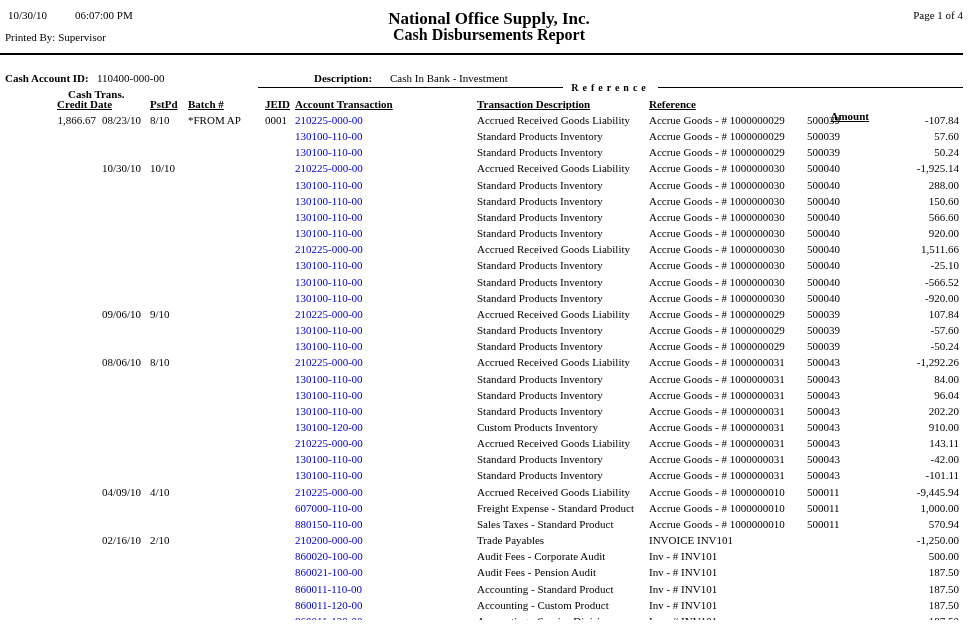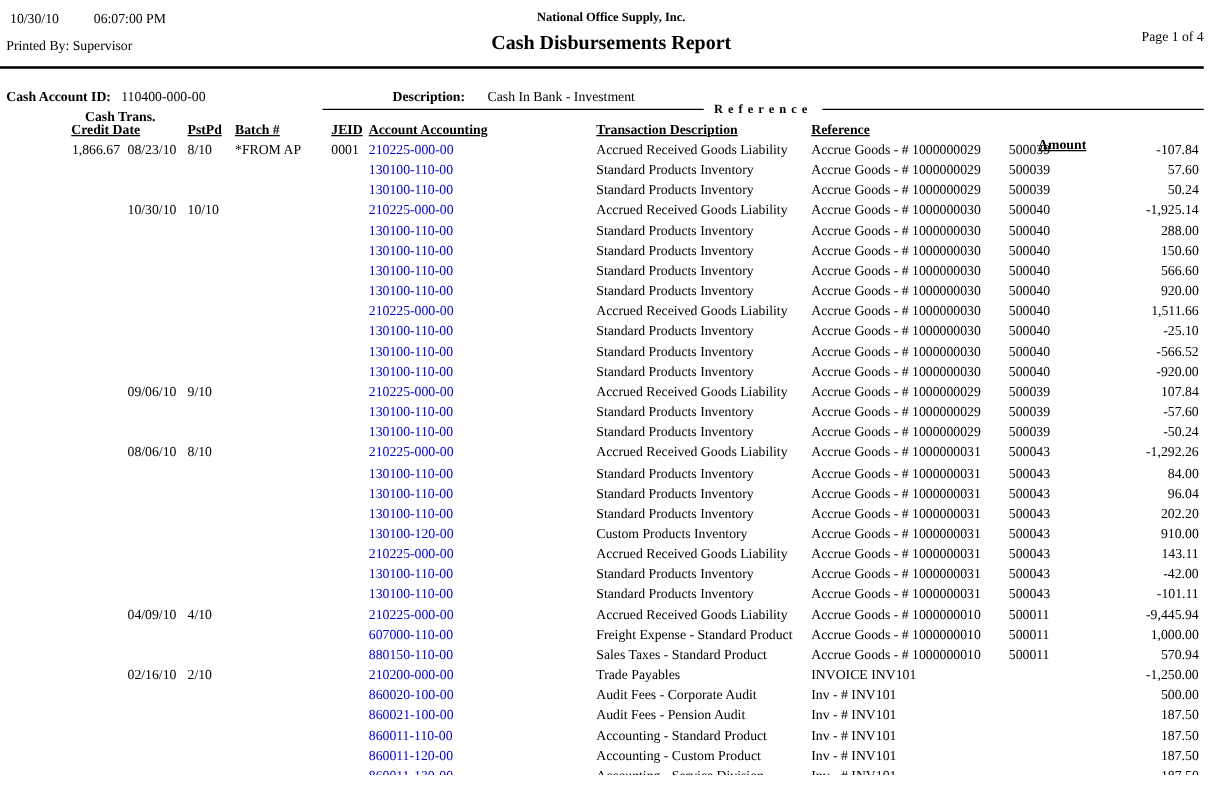--- a/index.html
+++ b/index.html
@@ -6,21 +6,21 @@
   html,body { background:#ffffff; }
   .page {
     position:relative; width:978px; height:620px; background:#fff;
     font-family:"Liberation Serif","DejaVu Serif",serif;
     font-size:11px; color:#000; overflow:hidden;
   }
   .abs { position:absolute; }
   .b { font-weight:bold; }
   .u { text-decoration:underline; }
   .center { left:0; width:978px; text-align:center; }
-  .company { top:9px; font-size:10px; font-weight:bold; }
+  .company { top:9px; font-size:17px; font-weight:bold; }
   .title { top:26px; font-size:16px; font-weight:bold; }
   .rule { position:absolute; left:0; top:53px; width:963px; border-top:2px solid #000; }
   .ref-divider { position:absolute; top:82px; left:258px; width:705px;
     display:flex; align-items:center; gap:8px; }
   .ref-divider .line { flex:1; border-top:1px solid #000; height:0; }
   .ref-label { font-weight:bold; font-size:10px; letter-spacing:4px; white-space:nowrap; }
   .grid { display:grid; grid-template-columns:95px 48px 38px 77px 30px 182px 172px 158px 68px 90px; }
   .cell { white-space:nowrap; overflow:hidden; line-height:16.15px; padding-left:2px; }
   .c-credit, .c-amount { text-align:right; padding-left:0; padding-right:4px; }
   .c-account_id { color:#0000cc; }
@@ -32,21 +32,21 @@
   .tbl-body { position:absolute; top:112px; left:5px; width:958px; }
 </style>
 </head>
 <body>
 
 <div class="page">
 
   <span class="abs" style="top:9px;left:8px">10/30/10</span>
   <span class="abs" style="top:9px;left:75px">06:07:00 PM</span>
   <div class="abs center company">National Office Supply, Inc.</div>
-  <span class="abs" style="top:24px;right:15px">Page 1 of  4</span>
+  <span class="abs" style="top:9px;right:15px">Page 1 of  4</span>
 
   <div class="abs" style="top:31px;left:5px">
     <span>Printed By:</span>
     <span>Supervisor</span>
   </div>
   <div class="abs center title">Cash Disbursements Report</div>
 
   <div class="rule"></div>
 
   <span class="abs b" style="top:72px;left:5px">Cash Account ID:</span>
@@ -60,21 +60,21 @@
     <span class="line"></span>
   </div>
 
   <div class="cash-trans">Cash Trans.</div>
 
   <div class="grid hdr tbl-header">
     <div class="cell hc-creditdate"><span class="u">Credit Date</span></div>
     <div class="cell"><span class="u">PstPd</span></div>
     <div class="cell"><span class="u">Batch #</span></div>
     <div class="cell"><span class="u">JEID</span></div>
-    <div class="cell"><span class="u">Account Accounting</span></div>
+    <div class="cell"><span class="u">Account Transaction</span></div>
     <div class="cell"><span class="u">Transaction Description</span></div>
     <div class="cell"><span class="u">Reference</span></div>
     <div class="cell hc-amount"><span class="u">Amount</span></div>
   </div>
 
   <div class="tbl-body">
       <div class="grid row">
         <div class="cell c-credit">1,866.67</div>
         <div class="cell c-date">08/23/10</div>
         <div class="cell c-pstpd">8/10</div>

